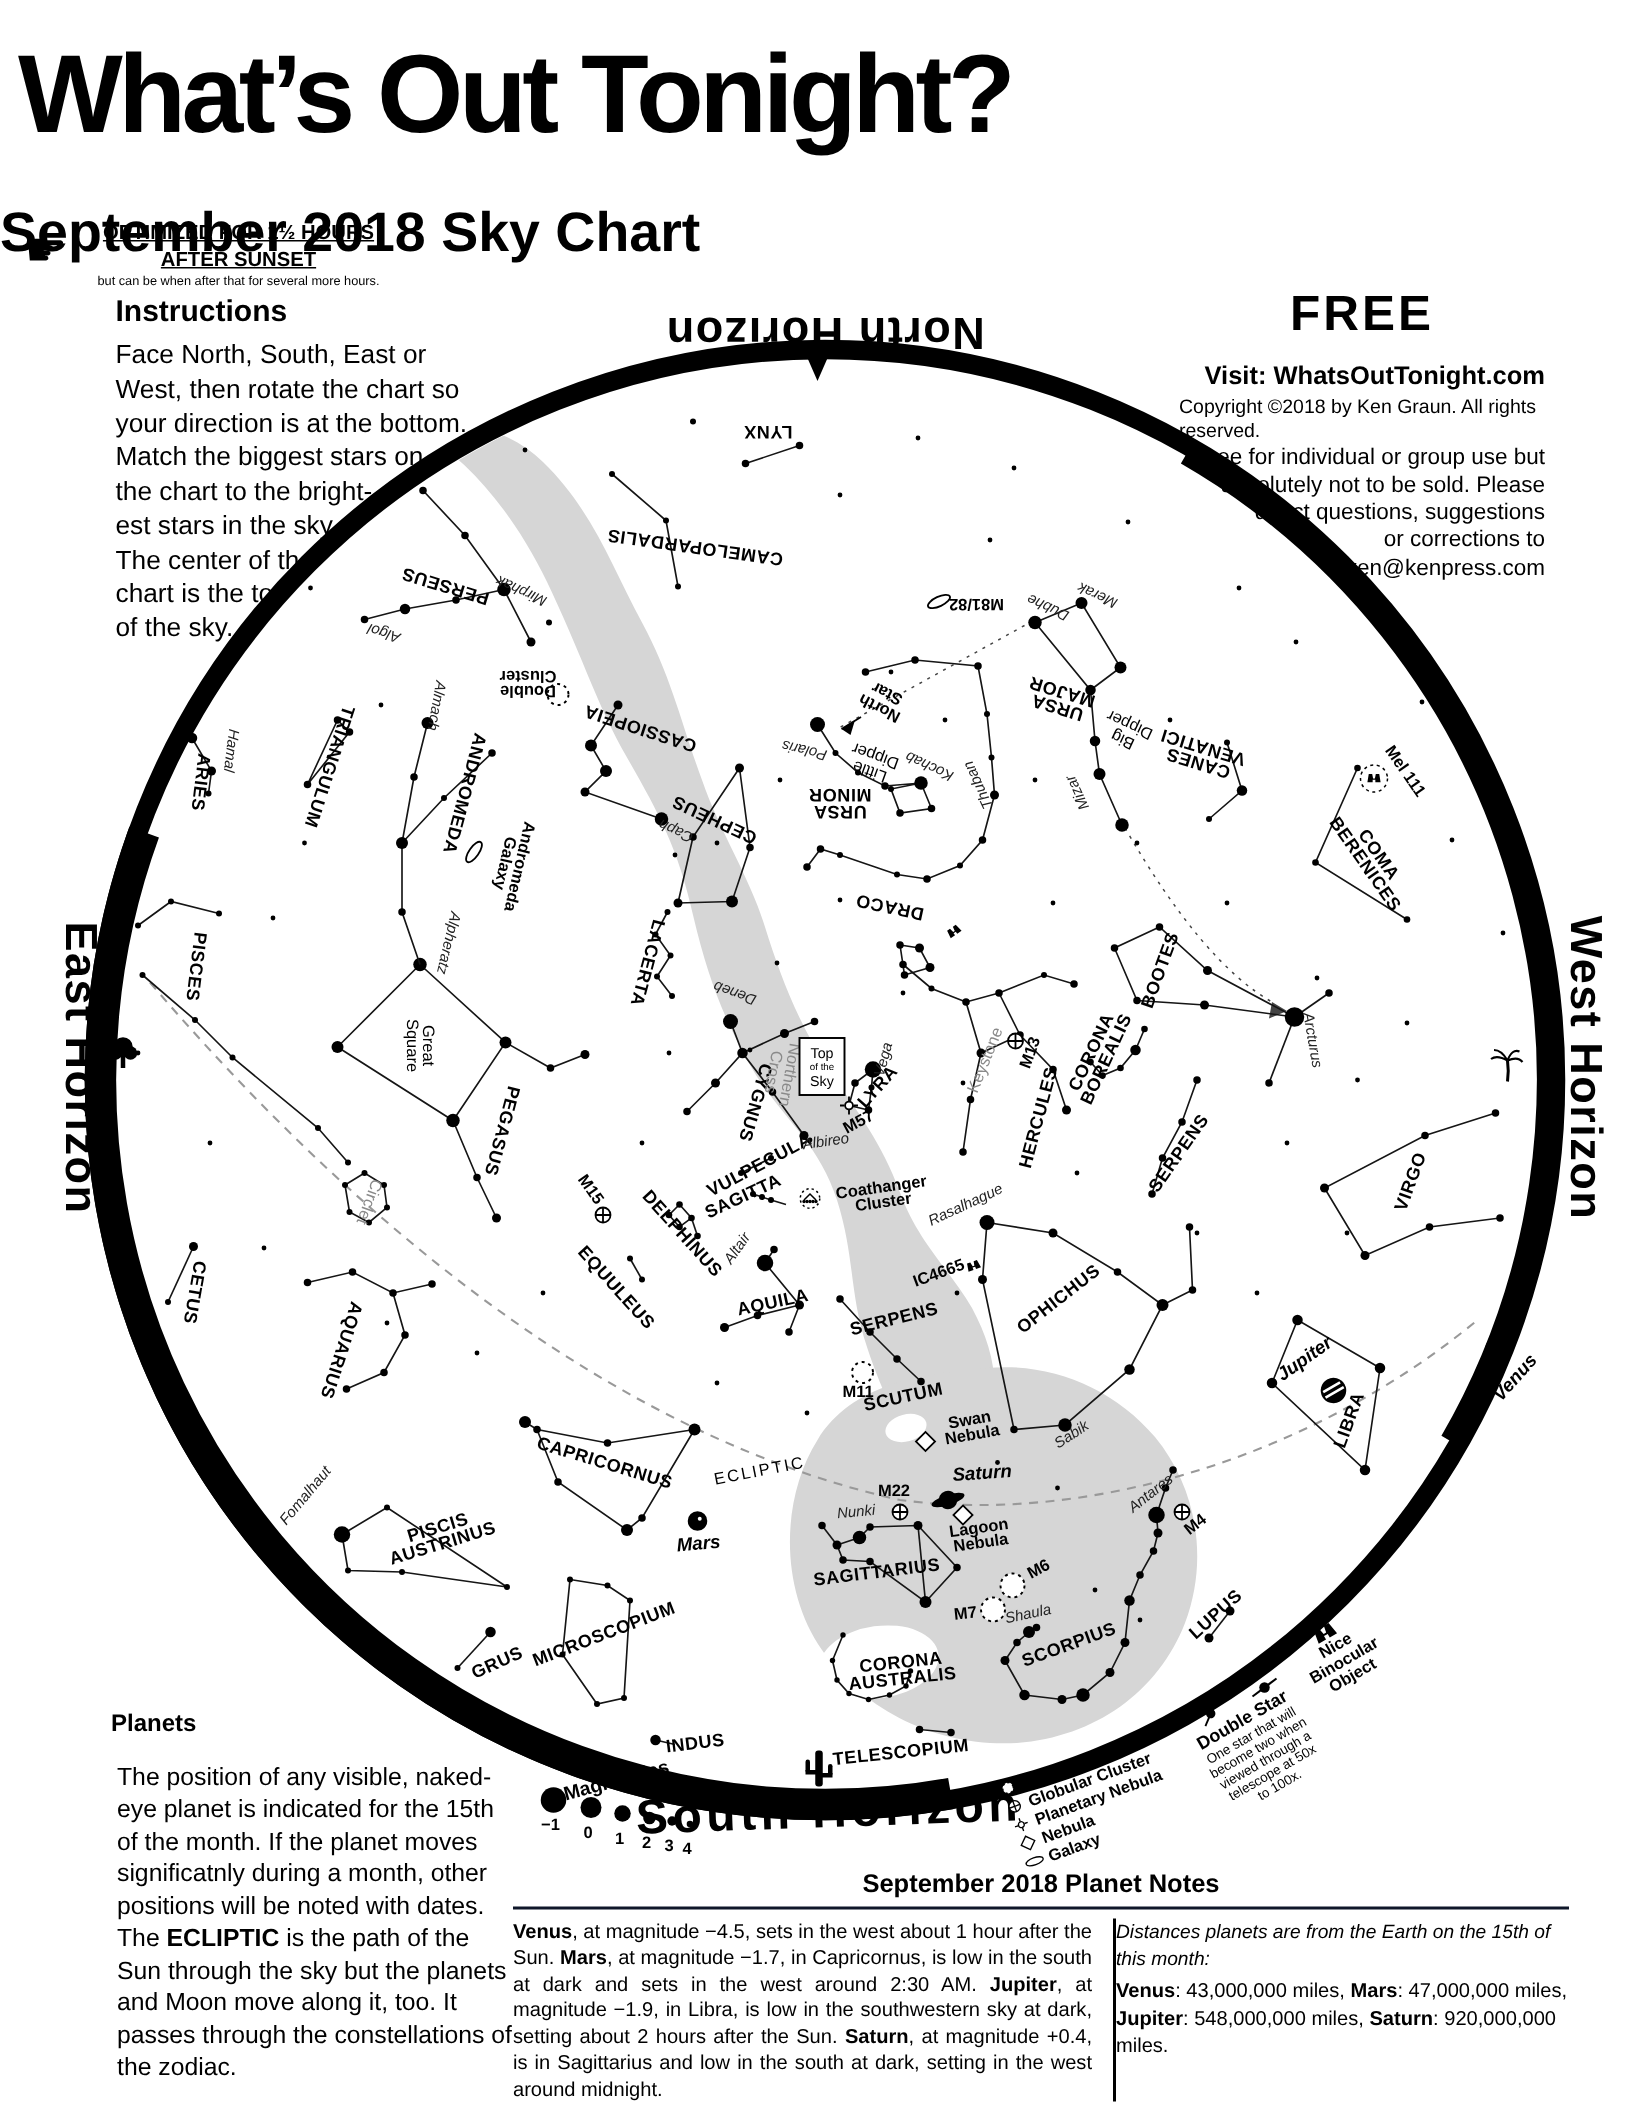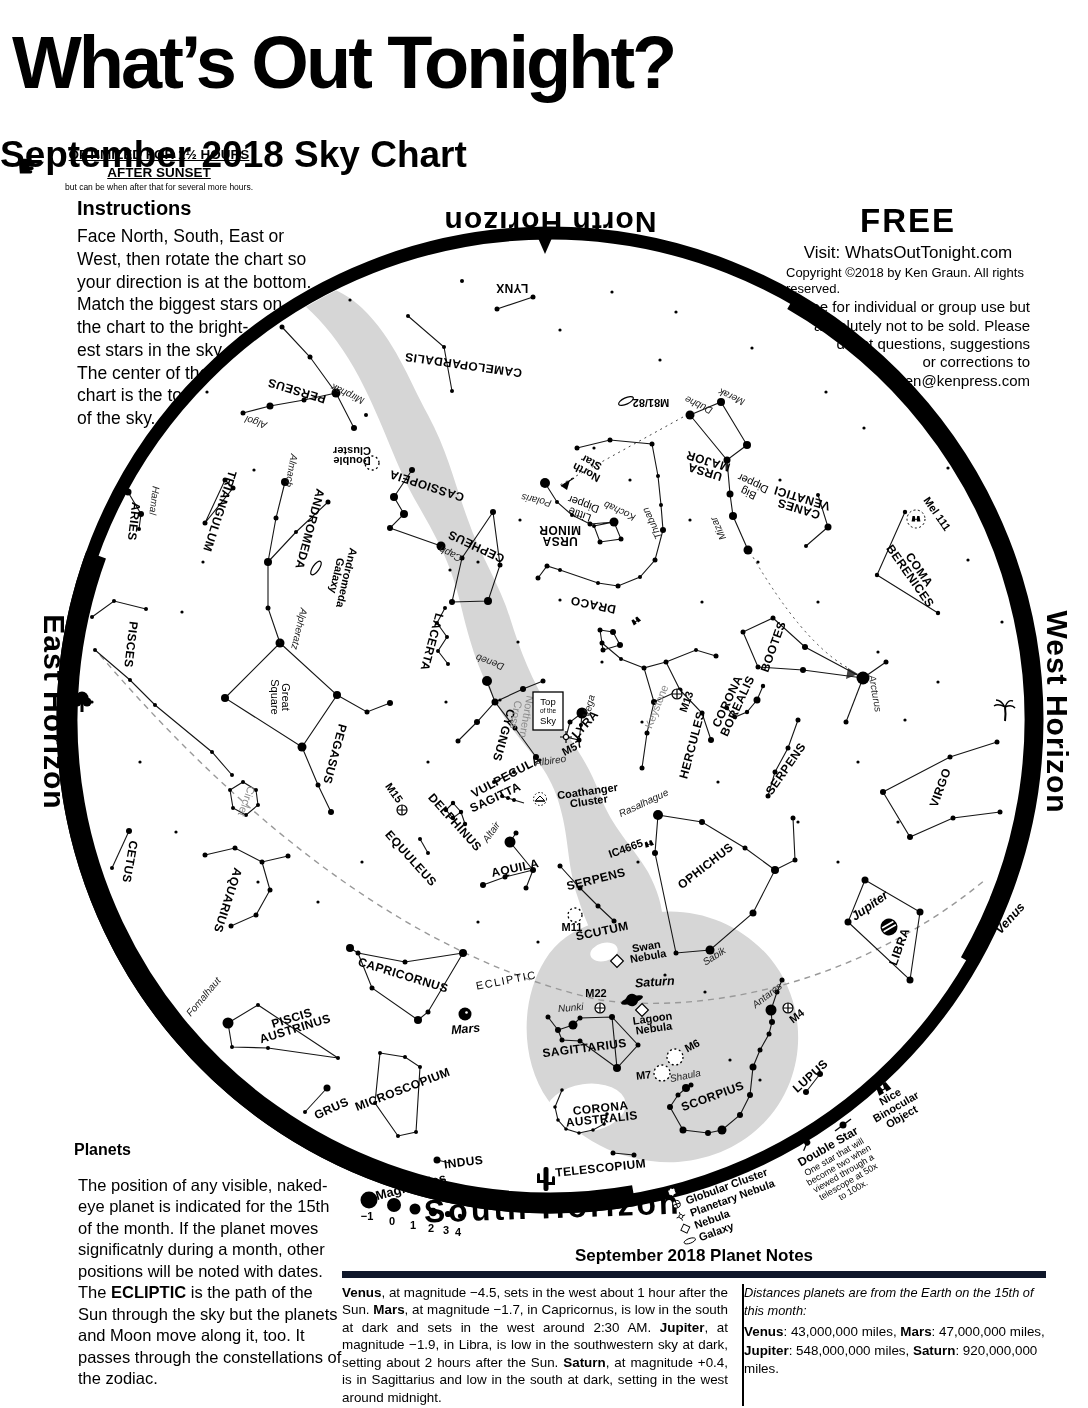--- a/index.html
+++ b/index.html
@@ -9,31 +9,31 @@
   #title{top:26px;left:12px;width:100%;font-weight:bold;font-size:74px;
          letter-spacing:-3px;line-height:1;white-space:nowrap}
   #subtitle{top:134px;left:0;width:100%;text-align:left;font-weight:bold;font-size:37px}
   #hand{top:150px;left:16px;font-size:32px;line-height:1}
   #optbox{top:146px;left:56px;width:206px;text-align:center;font-weight:bold;font-size:13.5px;line-height:1.3}
   #optbox .u{text-decoration:underline}
   #optnote{font-weight:normal;font-size:8.5px;margin-top:1px}
   #instr{top:197px;left:77px;width:268px}
   #instr h2{font-size:20px;margin:0 0 5px}
   #instr p{margin:0;font-size:17.5px;line-height:1.3;white-space:pre-line}
-  #freebox{top:204px;left:786px;width:244px;text-align:right;font-size:15px;line-height:1.22}
+  #freebox{top:192px;left:786px;width:244px;text-align:right;font-size:15px;line-height:1.22}
   #freebox .h{text-align:center;font-weight:bold;font-size:33px;line-height:1;letter-spacing:2px}
-  #freebox .v{text-align:center;font-weight:normal;font-size:17px;margin-top:6px}
+  #freebox .v{font-weight:bold;font-size:17px;margin-top:16px}
   #freebox .c{text-align:left;font-size:13px;margin:1px 0 2px}
   #freebox .lines{white-space:pre-line}
   #planets{top:1141px;left:62px;width:296px}
   #planets h2{font-size:16px;margin:0 12px 5px}
   #planets p{margin:16px;font-size:16.5px;line-height:1.3}
   #pnotes{top:1246px;left:342px;width:704px}
   #pnotes .t{text-align:center;font-weight:bold;font-size:17px;margin-bottom:5px}
-  #pnotes .cols{display:flex;border-top:7px solid #0f172a;padding-top:6px}
+  #pnotes .cols{display:flex;border-top:2px solid #0f172a;padding-top:6px}
   #pnotes .lc{width:386px;font-size:13.4px;line-height:1.3;text-align:justify;padding-right:14px}
   #pnotes .rc{flex:1;border-left:2px solid #000;font-size:13.4px;line-height:1.4}
   #pnotes .ri{font-style:italic;font-size:12.8px;margin-bottom:3px}
   svg{position:absolute;top:0;left:0}
   svg text{font-family:"Liberation Sans",sans-serif;fill:#000}
   .const{font-weight:bold;font-size:12px;letter-spacing:.4px}
   .slab{font-style:italic;font-size:10px;fill:#222}
   .reg{font-size:11px}
   .regbold{font-size:11px;font-weight:bold}
   .gray{fill:#8a8a8a;font-size:11px}

